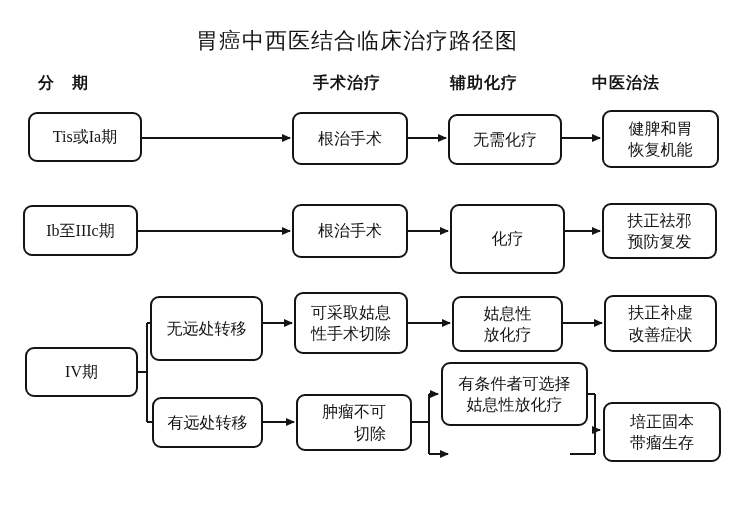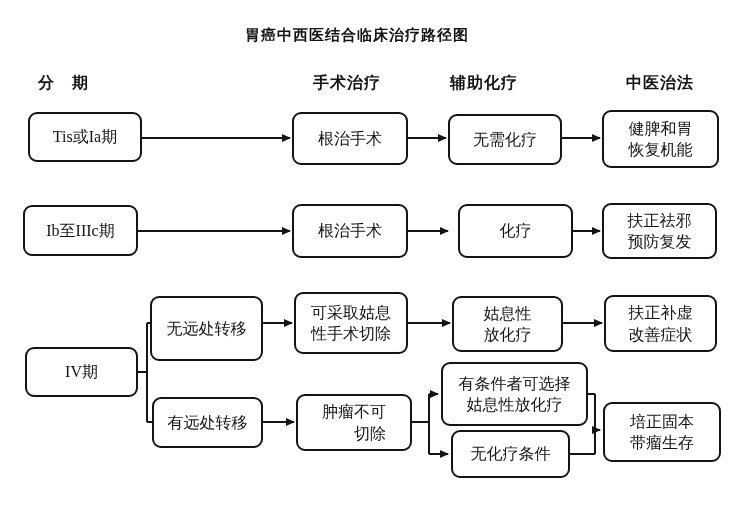--- a/index.html
+++ b/index.html
@@ -8,32 +8,32 @@
     width:754px;height:507px;
     background:#ffffff;
     font-family:"Liberation Serif","DejaVu Serif",serif;
     color:#141414;
     overflow:hidden;
   }
   .title{
     position:absolute;left:0;top:26px;width:714px;
     text-align:center;
     font-family:"Liberation Sans","DejaVu Sans",sans-serif;
-    font-weight:bold;font-size:15px;letter-spacing:1px;
+    font-weight:normal;font-size:22px;letter-spacing:1px;
     margin:0;
   }
   .hdr{
     position:absolute;top:73px;
     font-weight:bold;font-size:16px;letter-spacing:1px;
     white-space:nowrap;
   }
   .h-staging{left:38px;}
   .h-surgery{left:305px;margin-left:8px;}
   .h-chemo{left:450px;}
-  .h-tcm{left:626px;}
+  .h-tcm{left:592px;}
   svg.wires{position:absolute;left:0;top:0;width:754px;height:507px;}
   .node{
     position:absolute;
     box-sizing:border-box;
     border:2px solid #141414;
     border-radius:9px;
     background:#ffffff;
     display:flex;align-items:center;justify-content:center;
     text-align:center;
     font-size:16px;line-height:1.32;
@@ -41,21 +41,21 @@
     padding:10px 2px;
   }
   
   .n-stage1   {left:28px;  top:112px; width:114px; height:50px;}
   .n-surg1    {left:292px; top:112px; width:116px; height:53px;}
   .n-chemo1   {left:448px; top:114px; width:114px; height:51px;}
   .n-tcm1     {left:602px; top:110px; width:117px; height:58px;}
   
   .n-stage2   {left:23px;  top:205px; width:115px; height:51px;text-align:center;}
   .n-surg2    {left:292px; top:204px; width:116px; height:54px;}
-  .n-chemo2   {left:450px; top:204px; width:115px; height:54px;margin-left:8px;}
+  .n-chemo2   {left:450px; top:204px; width:115px; height:70px;}
   .n-tcm2     {left:602px; top:203px; width:115px; height:56px;}
   
   .n-stage4   {left:25px;  top:347px; width:113px; height:50px;}
   .n-nomet    {left:150px; top:296px; width:113px; height:65px;}
   .n-pallsurg {left:294px; top:292px; width:114px; height:62px;}
   .n-pallcr   {left:452px; top:296px; width:111px; height:56px;}
   .n-tcm3     {left:604px; top:295px; width:113px; height:57px;}
   .n-met      {left:152px; top:397px; width:111px; height:51px;}
   .n-unresect {left:296px; top:394px; width:116px; height:57px;text-align:right;}
   .n-eligible {left:441px; top:362px; width:147px; height:64px;}
@@ -123,17 +123,16 @@
 性手术切除</div>
   <div class="node n-pallcr">姑息性
 放化疗</div>
   <div class="node n-tcm3">扶正补虚
 改善症状</div>
   <div class="node n-met">有远处转移</div>
   <div class="node n-unresect">肿瘤不可
 切除</div>
   <div class="node n-eligible">有条件者可选择
 姑息性放化疗</div>
-  <div class="node n-nocond">无化疗条件</div>
   <div class="node n-tcm4">培正固本
 带瘤生存</div>
 
 </div>
 
 </body></html>

